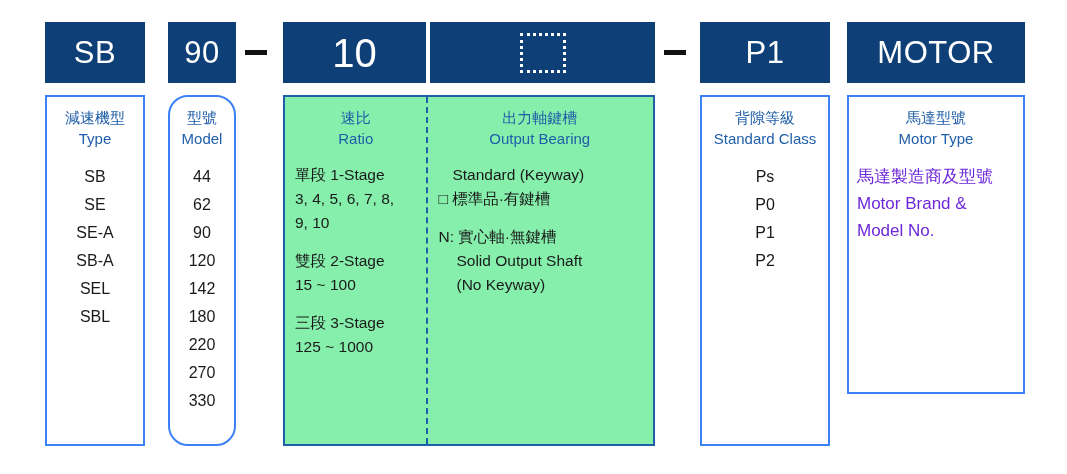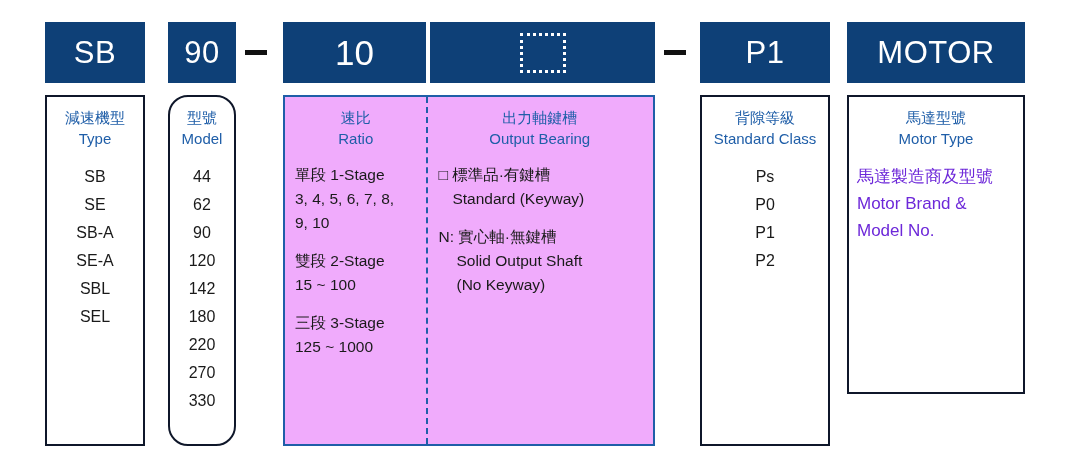--- a/index.html
+++ b/index.html
@@ -39,21 +39,21 @@
     position: absolute;
     background: #0e4077;
     display: flex;
     box-sizing: border-box;
   }
   .hdr-pair > .half {
     display: flex;
     align-items: center;
     justify-content: center;
     color: #ffffff;
-    font-size: 35px;
+    font-size: 40px;
     line-height: 1;
     box-sizing: border-box;
   }
   .hdr-divider {
     width: 4px;
     background: #ffffff;
     flex: 0 0 4px;
   }
   .dotbox {
     width: 46px;
@@ -65,28 +65,28 @@
   
   .dash {
     position: absolute;
     height: 5px;
     background: #111111;
   }
 
   
   .body-box {
     position: absolute;
-    border: 2px solid #0f172a;
+    border: 2px solid #3b82f6;
     background: #ffffff;
     box-sizing: border-box;
   }
   .body-pair {
     position: absolute;
     border: 2px solid #1f5ea8;
-    background: #f0abfc;
+    background: #86efac;
     box-sizing: border-box;
     display: flex;
   }
   .pair-col {
     position: relative;
     box-sizing: border-box;
     height: 100%;
   }
   .pair-dash-sep {
     position: absolute;
@@ -170,24 +170,24 @@
   </div>
 
   <div class="body-box" style="left:45px; top:95px; width:100px; height:351px;">
     <div class="col-title">
       <span class="cn">減速機型</span>
       <span class="en">Type</span>
     </div>
     <div class="col-list">
       <span class="row">SB</span>
       <span class="row">SE</span>
+      <span class="row">SE-A</span>
       <span class="row">SB-A</span>
-      <span class="row">SE-A</span>
+      <span class="row">SEL</span>
       <span class="row">SBL</span>
-      <span class="row">SEL</span>
     </div>
   </div>
 
   <div class="body-box" style="left:168px; top:95px; width:68px; height:351px;border-radius:20px;">
     <div class="col-title">
       <span class="cn">型號</span>
       <span class="en">Model</span>
     </div>
     <div class="col-list">
       <span class="row">44</span>
@@ -222,22 +222,22 @@
       </div>
     </div>
 
     <div class="pair-col" style="width:229px;">
       <div class="pair-dash-sep" style="left:0;"></div>
       <div class="col-title">
         <span class="cn">出力軸鍵槽</span>
         <span class="en">Output Bearing</span>
       </div>
       <div class="col-text" style="padding-left:12px;">
+        <span class="line indent1">Standard (Keyway)</span>
         <span class="line">□ 標準品·有鍵槽</span>
-        <span class="line indent1">Standard (Keyway)</span>
         <span class="gap"></span>
         <span class="line">N: 實心軸·無鍵槽</span>
         <span class="line indent2">Solid Output Shaft</span>
         <span class="line indent2">(No Keyway)</span>
       </div>
     </div>
   </div>
 
   <div class="body-box" style="left:700px; top:95px; width:130px; height:351px;">
     <div class="col-title">

